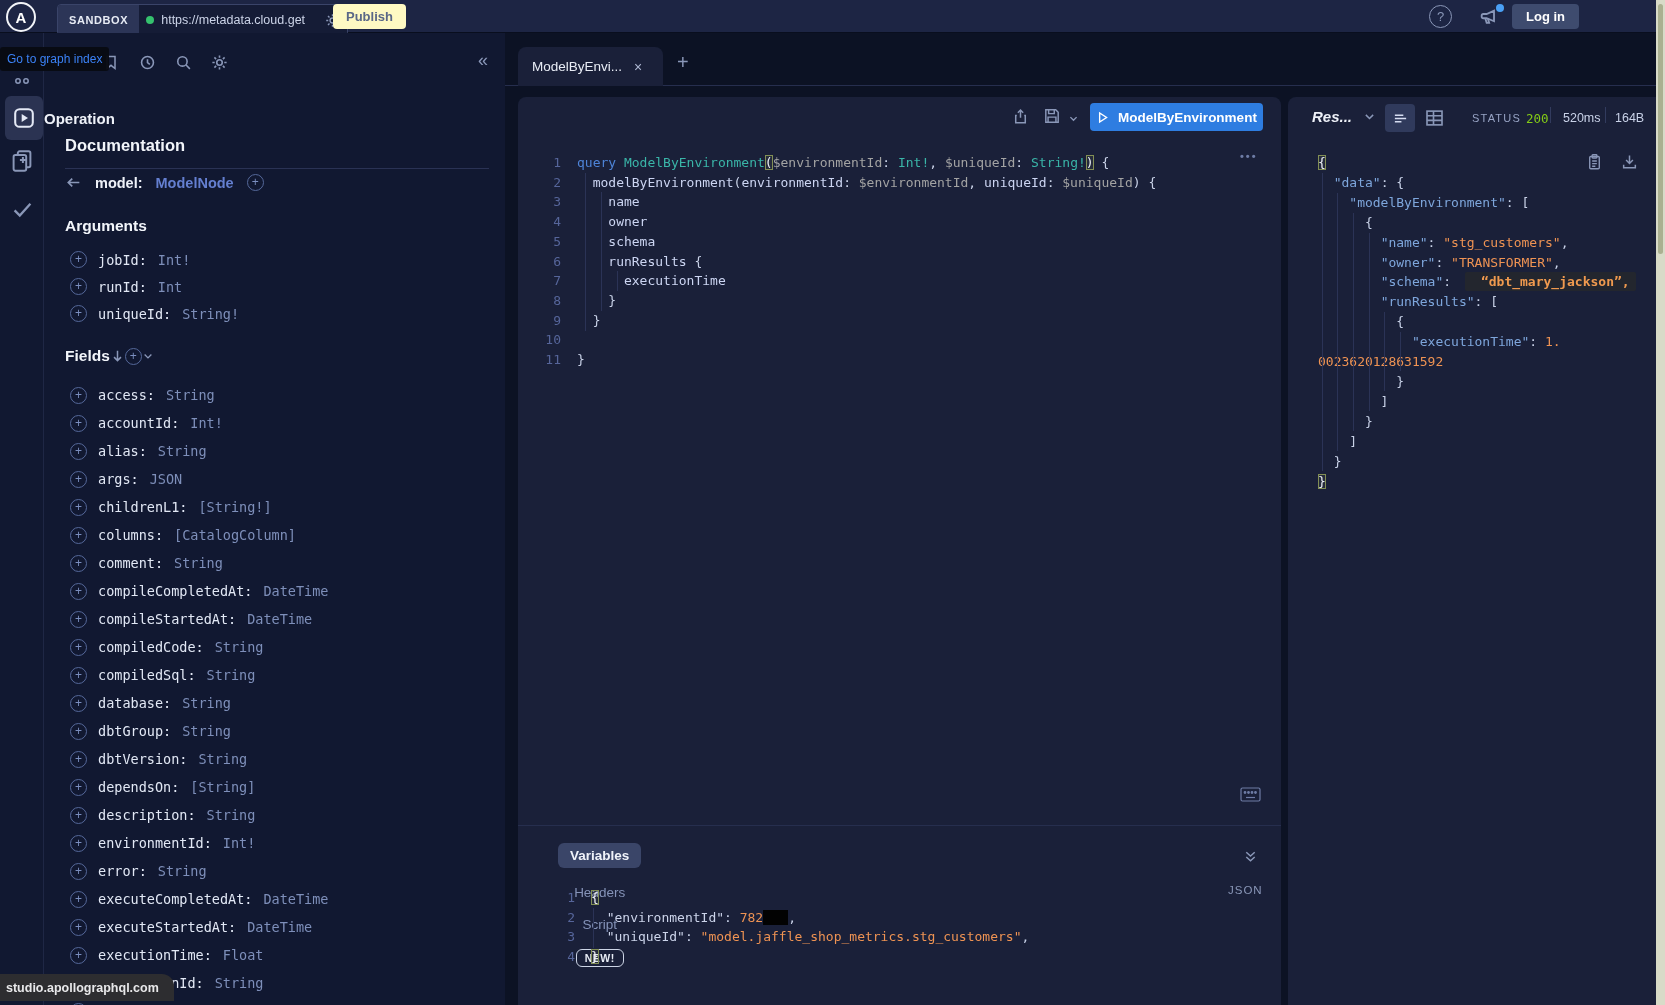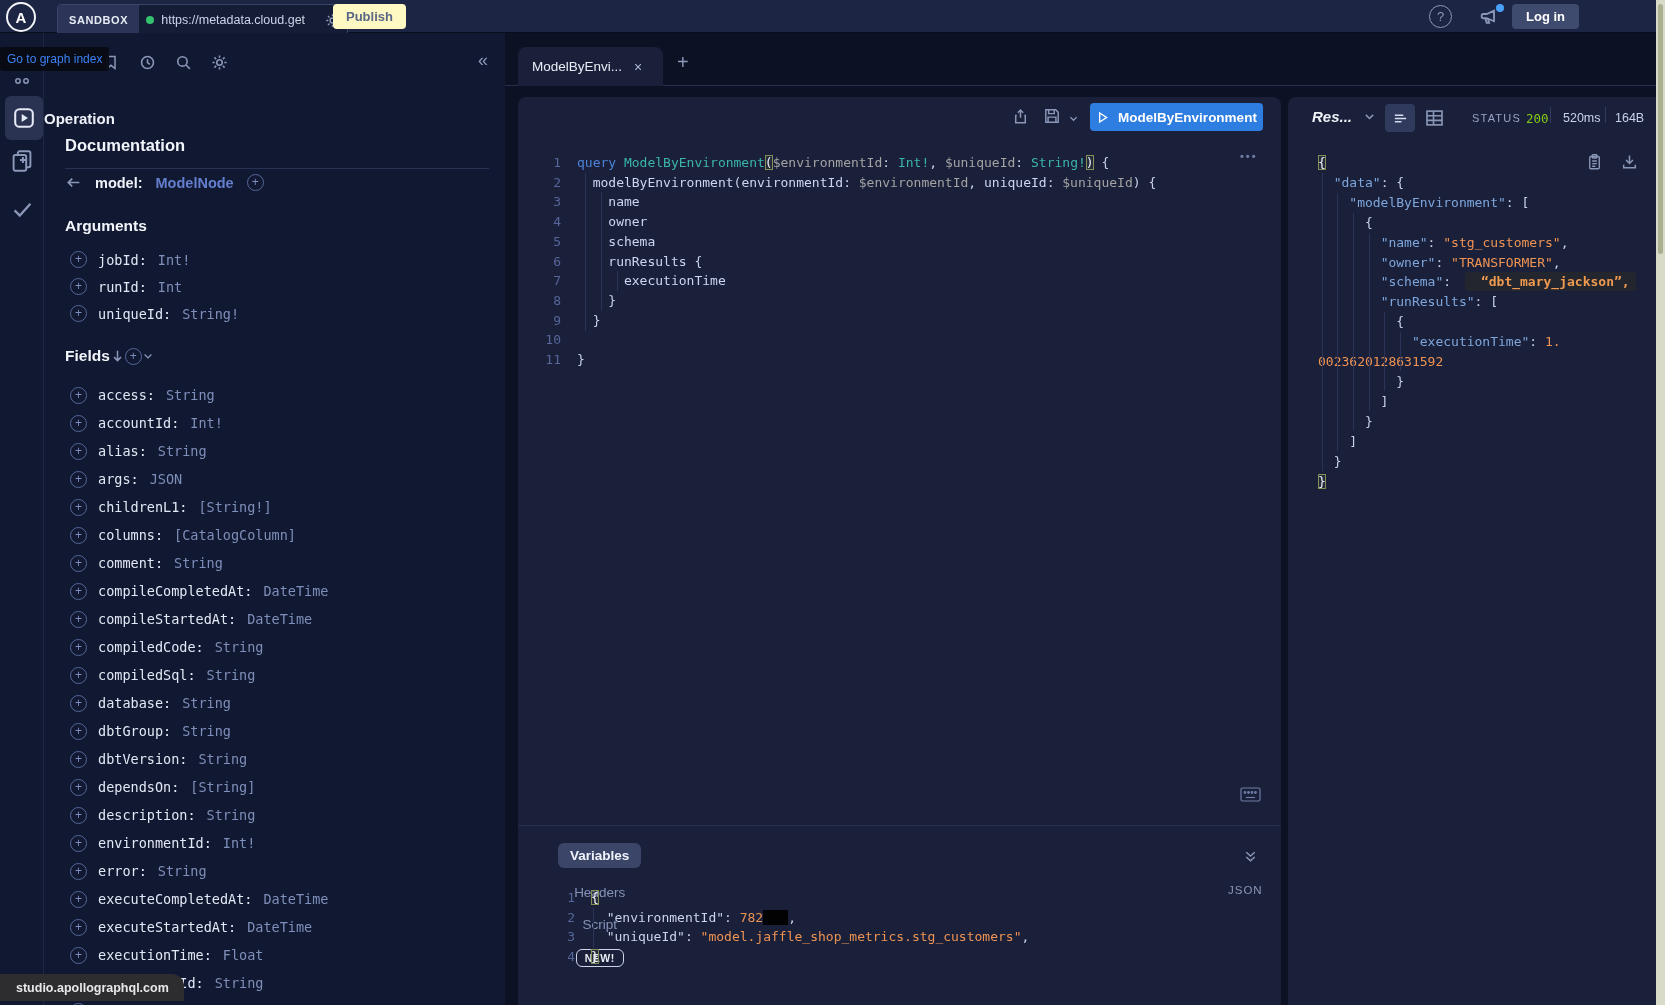--- a/index.html
+++ b/index.html
@@ -126,21 +126,21 @@
   .vsep { width:1px; height:16px; background:#323b5e; top:107px; }
   #resp-time { left:1563px; top:111px; font-size:12.5px; color:#c9d2e8; }
   #resp-size { left:1615px; top:111px; font-size:12.5px; color:#c9d2e8; }
   #copy-icon { left:1586px; top:153px; }
   #download-icon { left:1621px; top:153px; }
 
   
   #tooltip { left:0; top:47px; background:rgba(8,10,18,.96); border-radius:3px; padding:5px 7px;
           font-size:12px; color:#3b82f6; z-index:30; white-space:nowrap; }
   #statusbar-pill { left:0; top:974px; height:27px; background:#2d2d30; border-top-right-radius:12px;
-          padding:0 15px 0 16px; display:flex; align-items:center; font-size:12.5px; font-weight:bold;
+          padding:0 15px 0 6px; display:flex; align-items:center; font-size:12.5px; font-weight:bold;
           color:#e8e8ea; z-index:30; }
   #scrollbar { left:1656px; top:0; width:9px; height:1005px; background:#d8dbc8; z-index:40; }
   #scroll-thumb { left:1658px; top:4px; width:5px; height:250px; background:#aab090; border-radius:3px; z-index:41; }
 </style>
 </head>
 <body>
 
 <div id="screen">
 
   <div id="topbar" class="abs">

